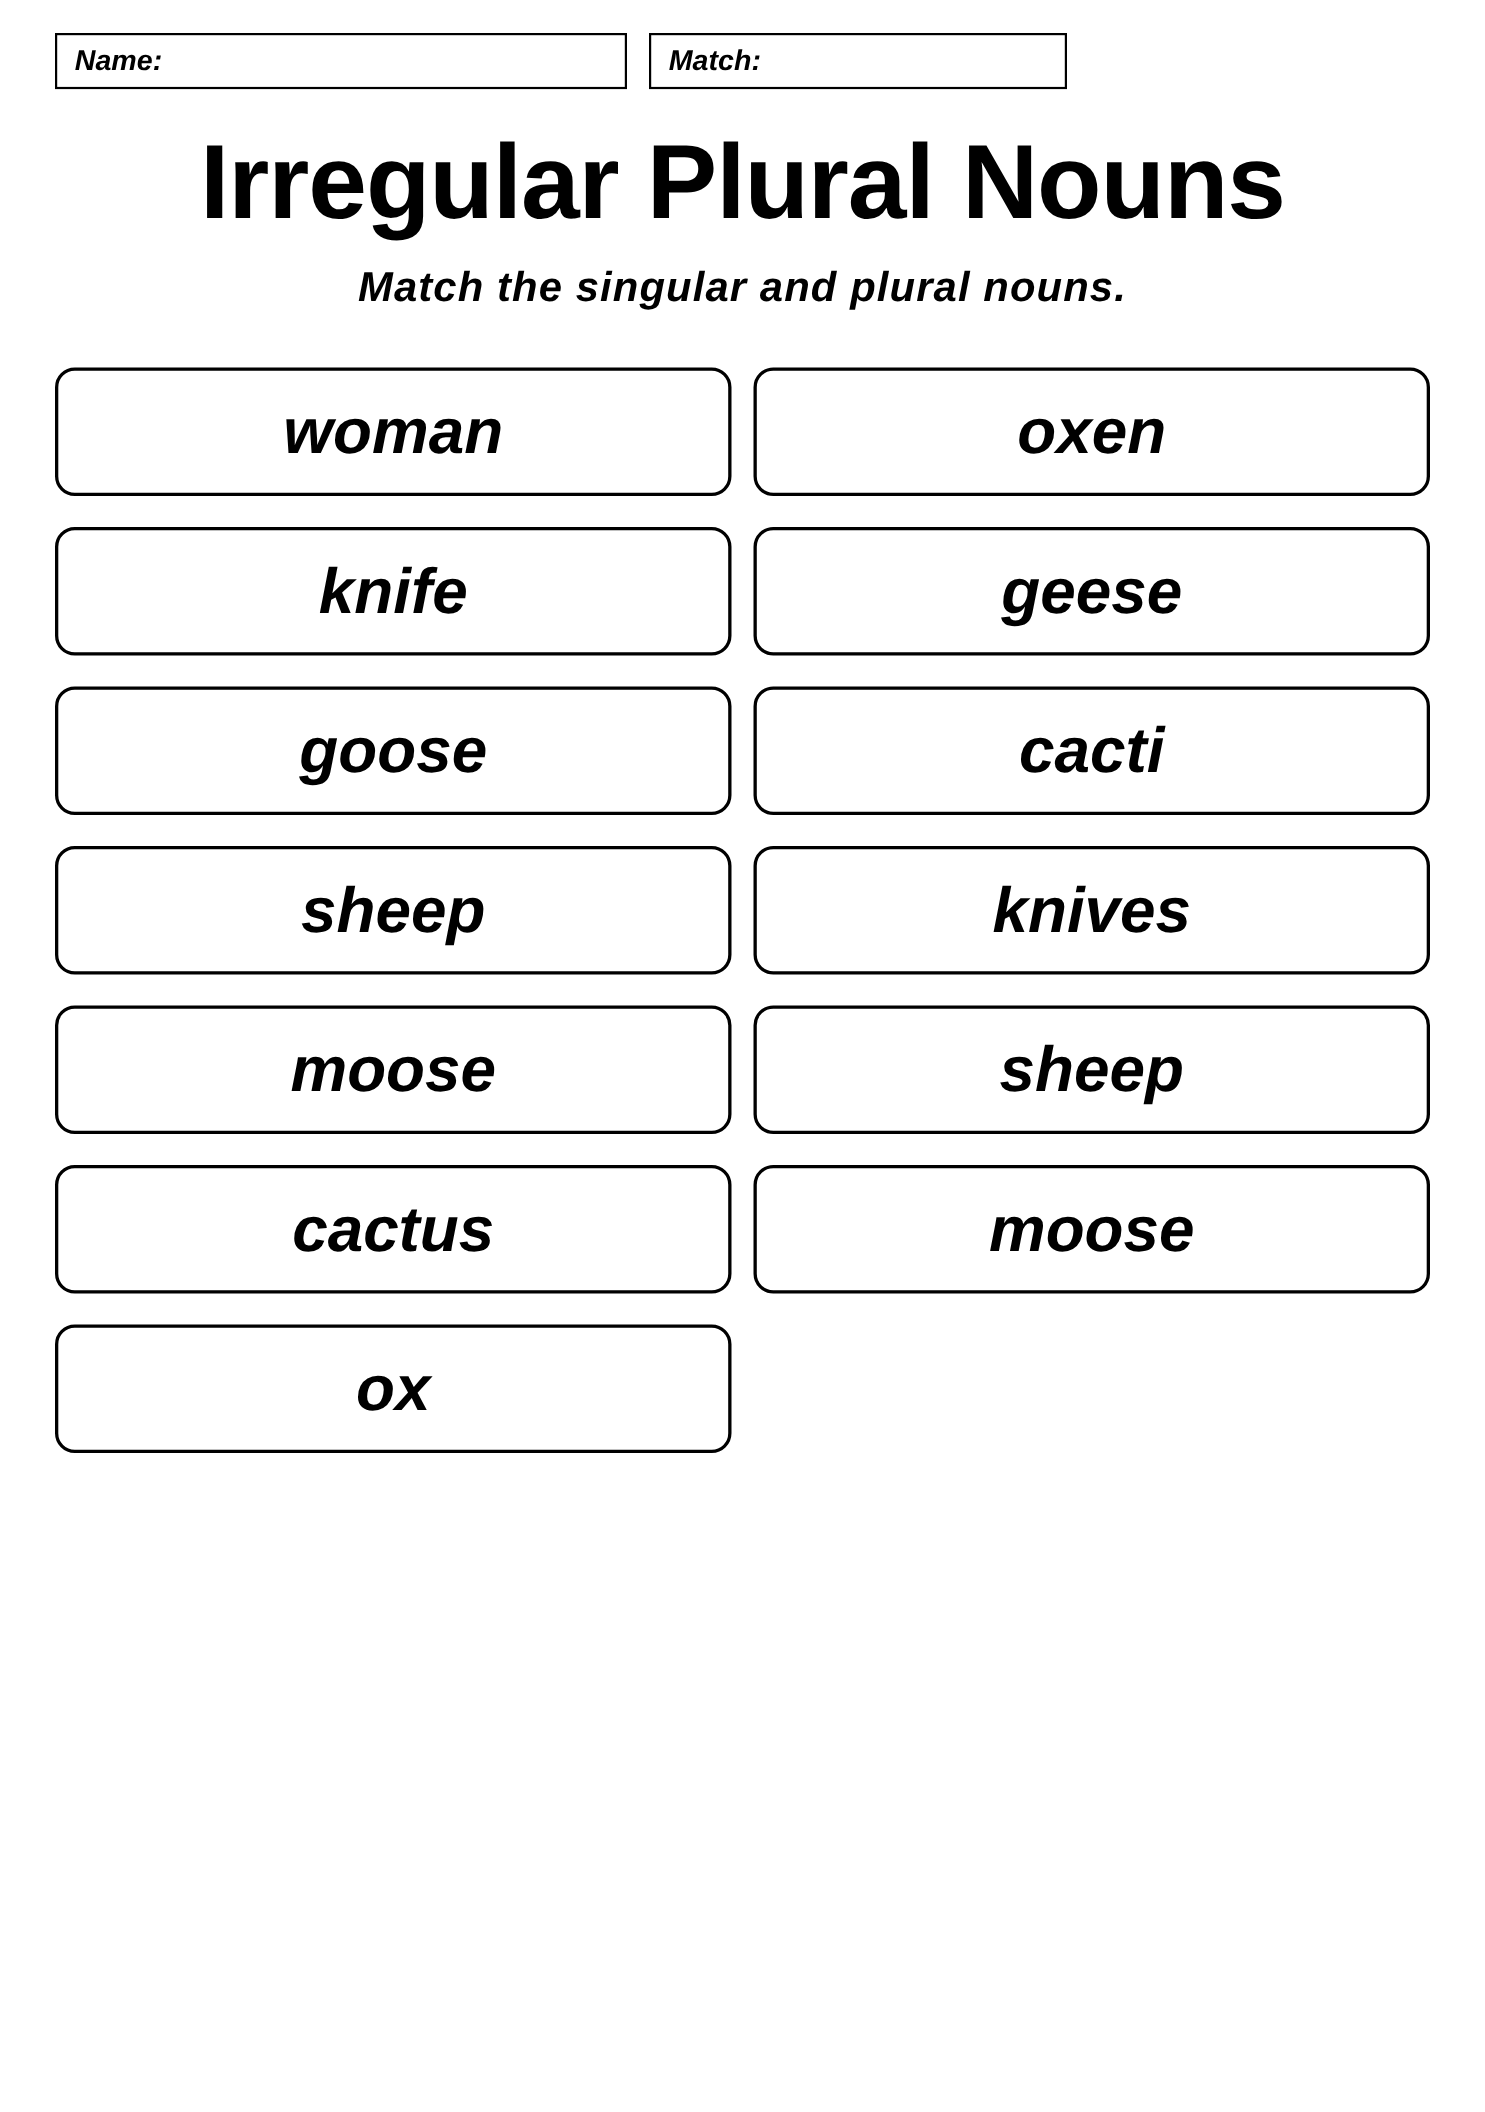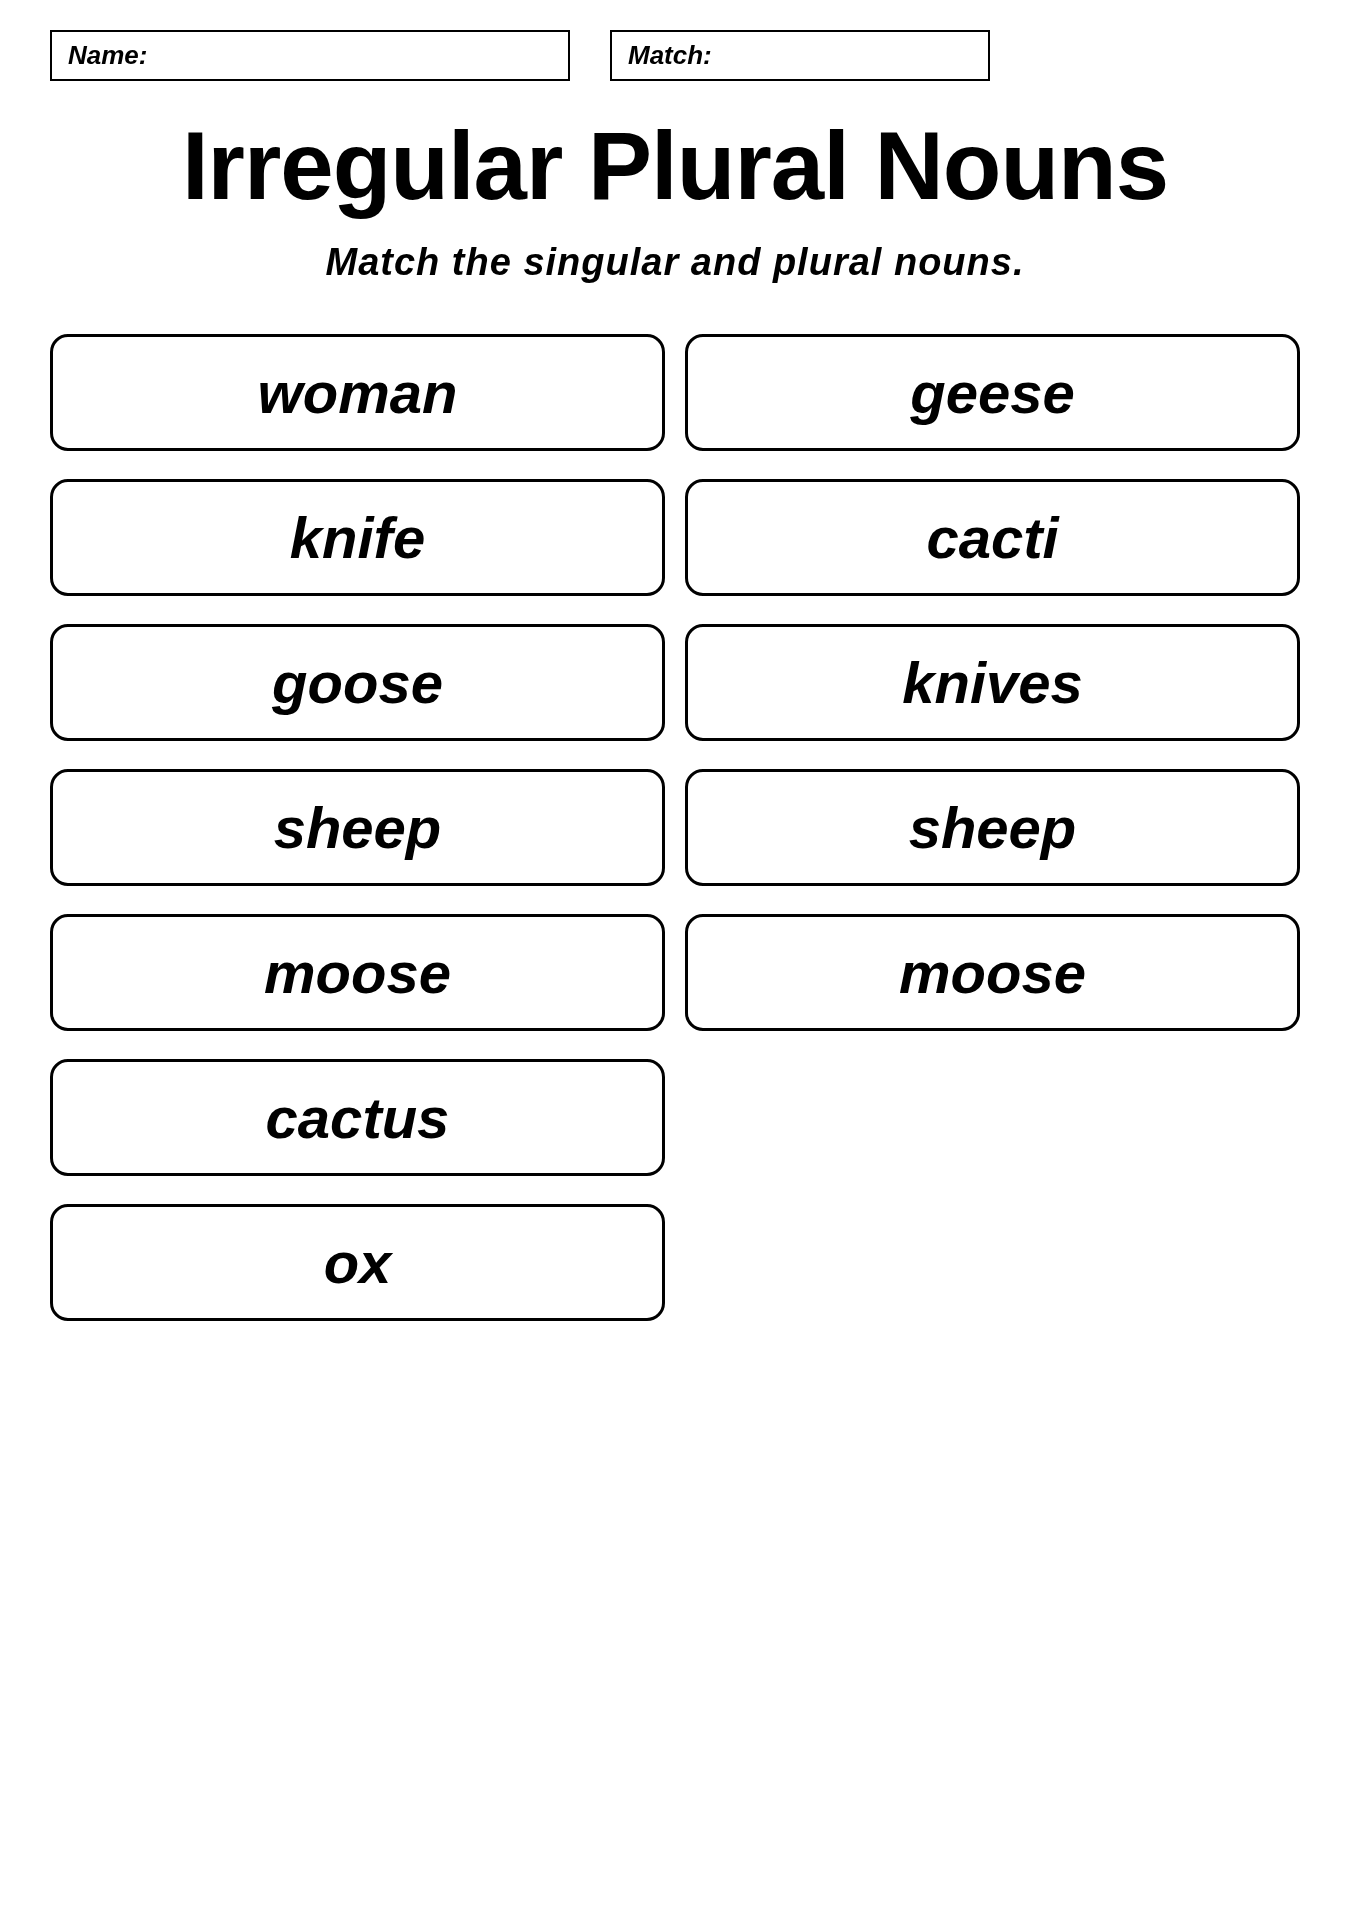--- a/index.html
+++ b/index.html
@@ -11,21 +11,21 @@
     body {
       width: 1350px;
       min-height: 1920px;
       background: #ffffff;
       font-family: 'Arial Black', 'Arial', sans-serif;
       padding: 30px 50px;
     }
 
     .header-fields {
       display: flex;
-      gap: 40px;
+      gap: 20px;
       margin-bottom: 30px;
     }
 
     .header-field {
       border: 2px solid #000;
       padding: 8px 16px;
       font-size: 26px;
       font-weight: bold;
       font-style: italic;
       display: flex;
@@ -116,19 +116,20 @@
       <div class="word-box">knife</div>
       <div class="word-box">goose</div>
       <div class="word-box">sheep</div>
       <div class="word-box">moose</div>
       <div class="word-box">cactus</div>
       <div class="word-box">ox</div>
     </div>
 
   <div class="word-column">
 
+      <div class="word-box">oxen</div>
       <div class="word-box">geese</div>
       <div class="word-box">cacti</div>
       <div class="word-box">knives</div>
       <div class="word-box">sheep</div>
       <div class="word-box">moose</div>
     </div>
 </div>
 
 </body></html>

